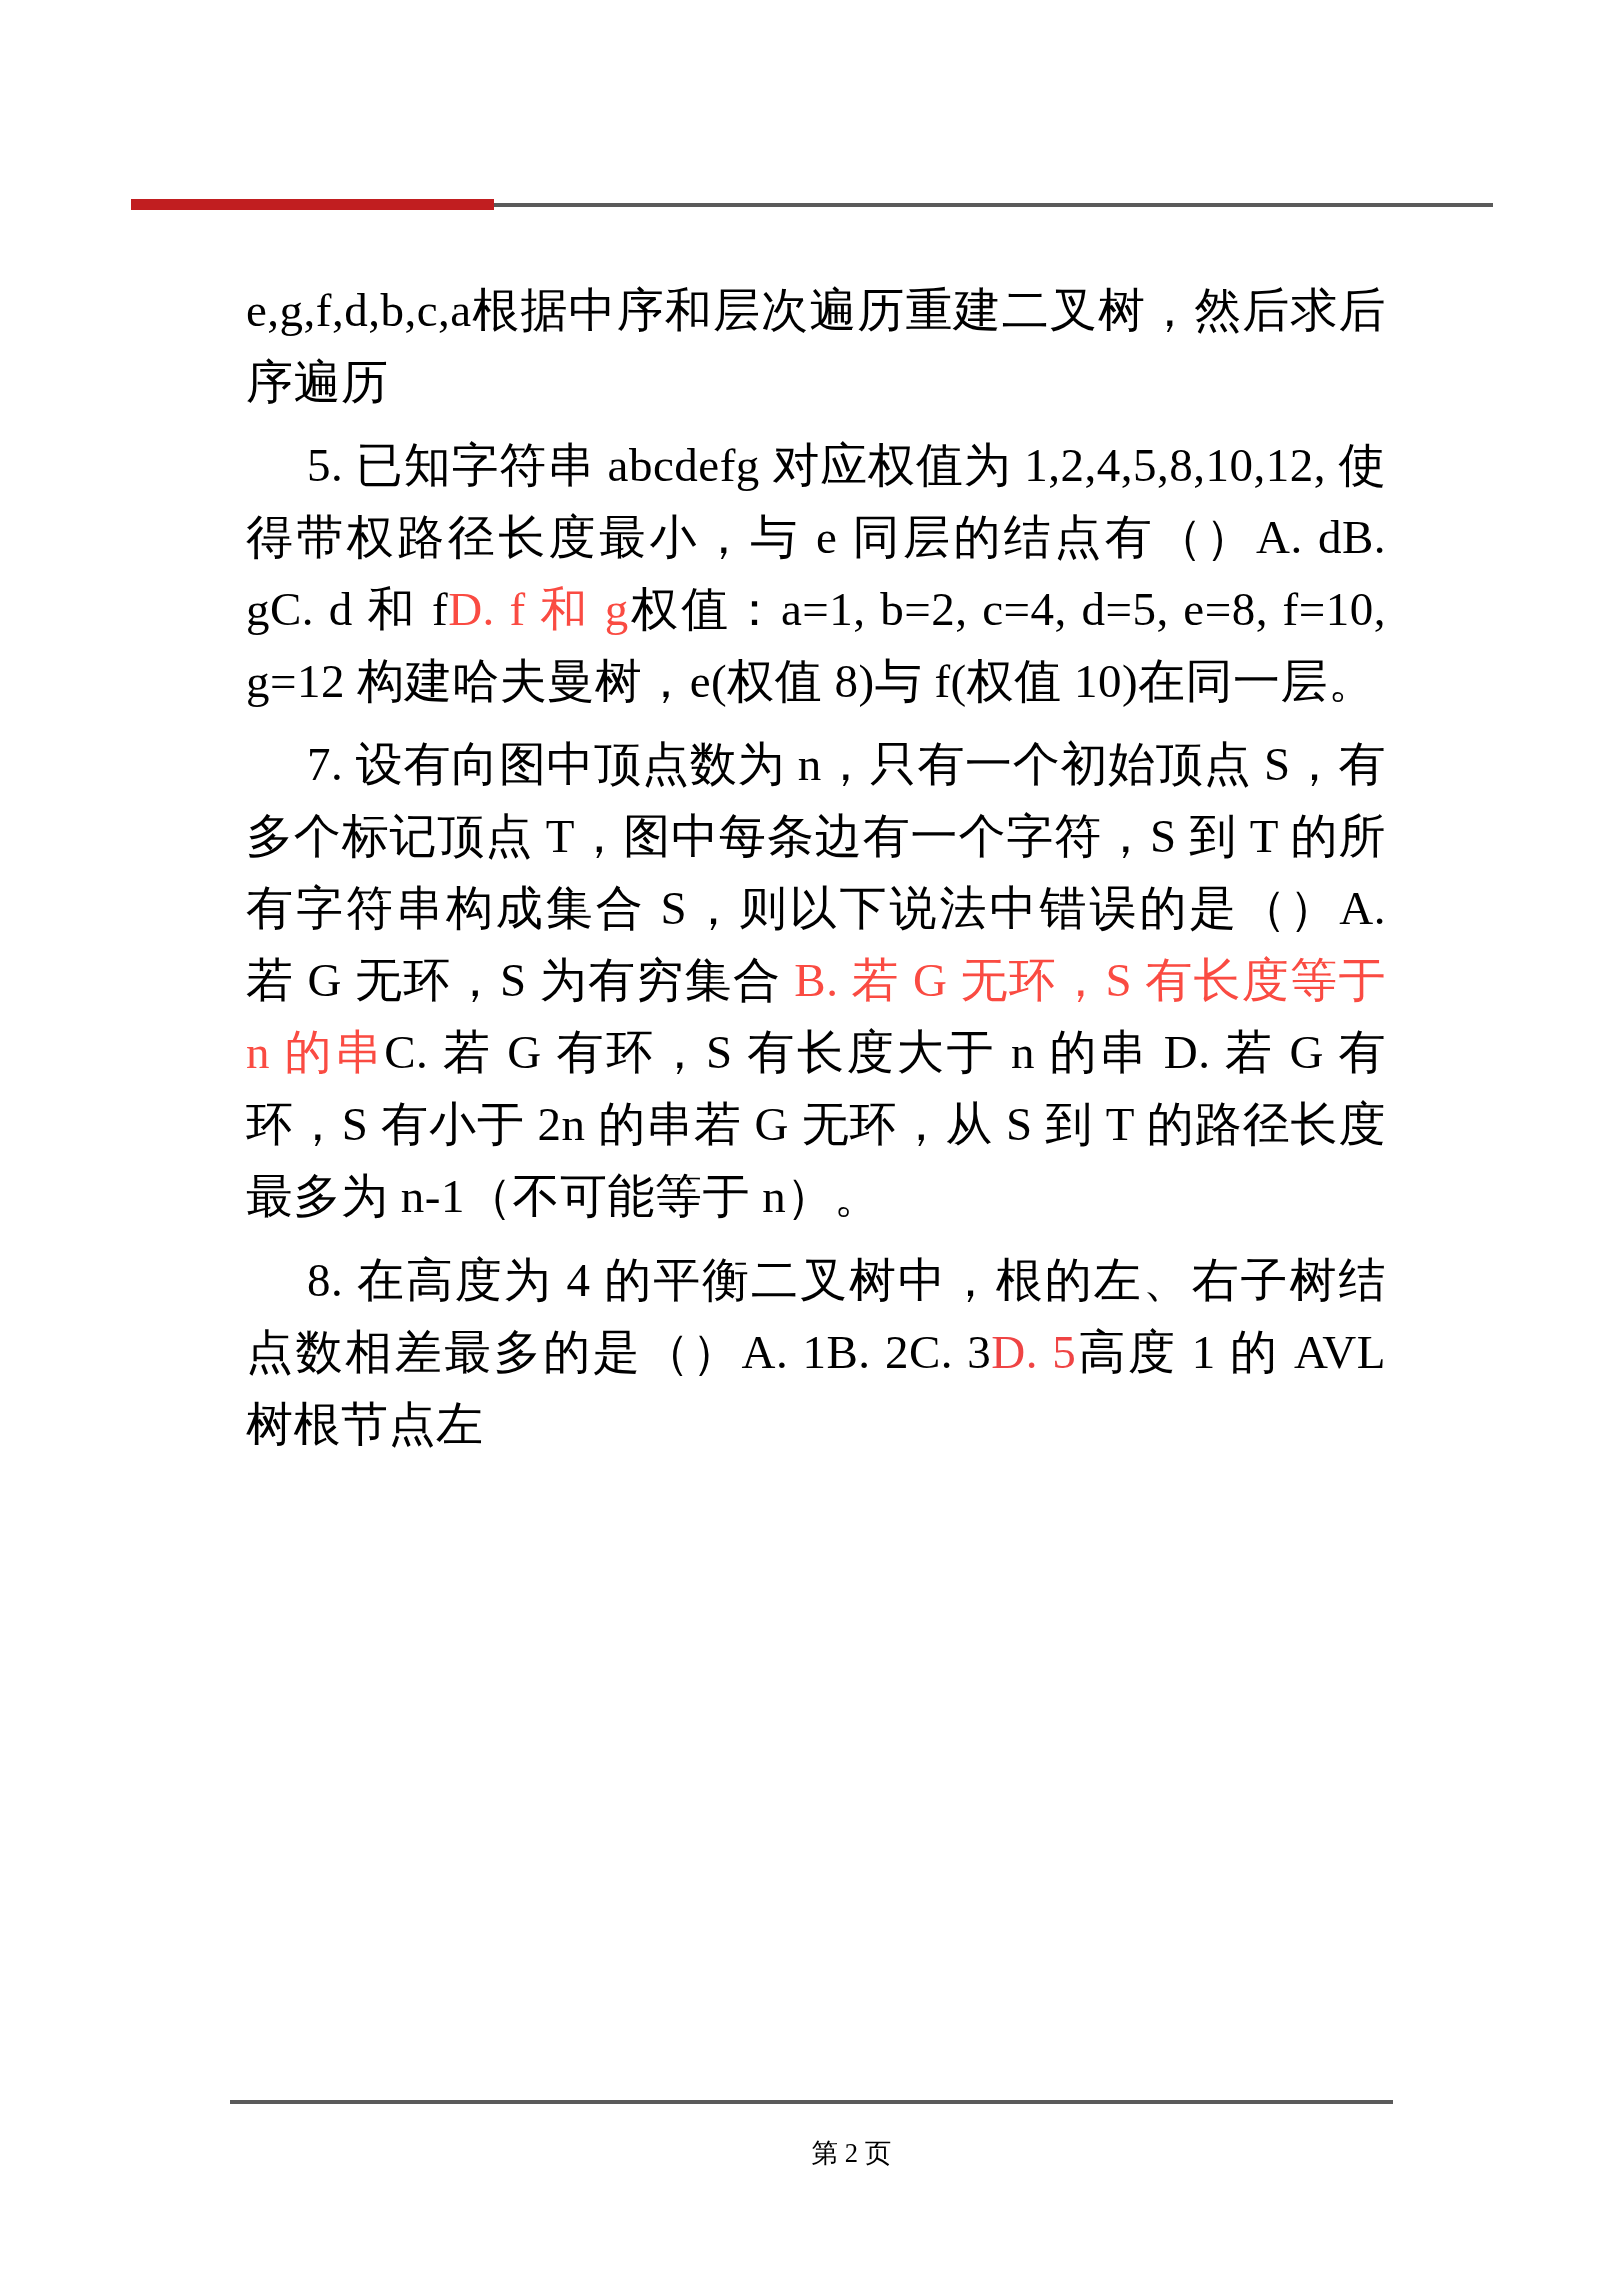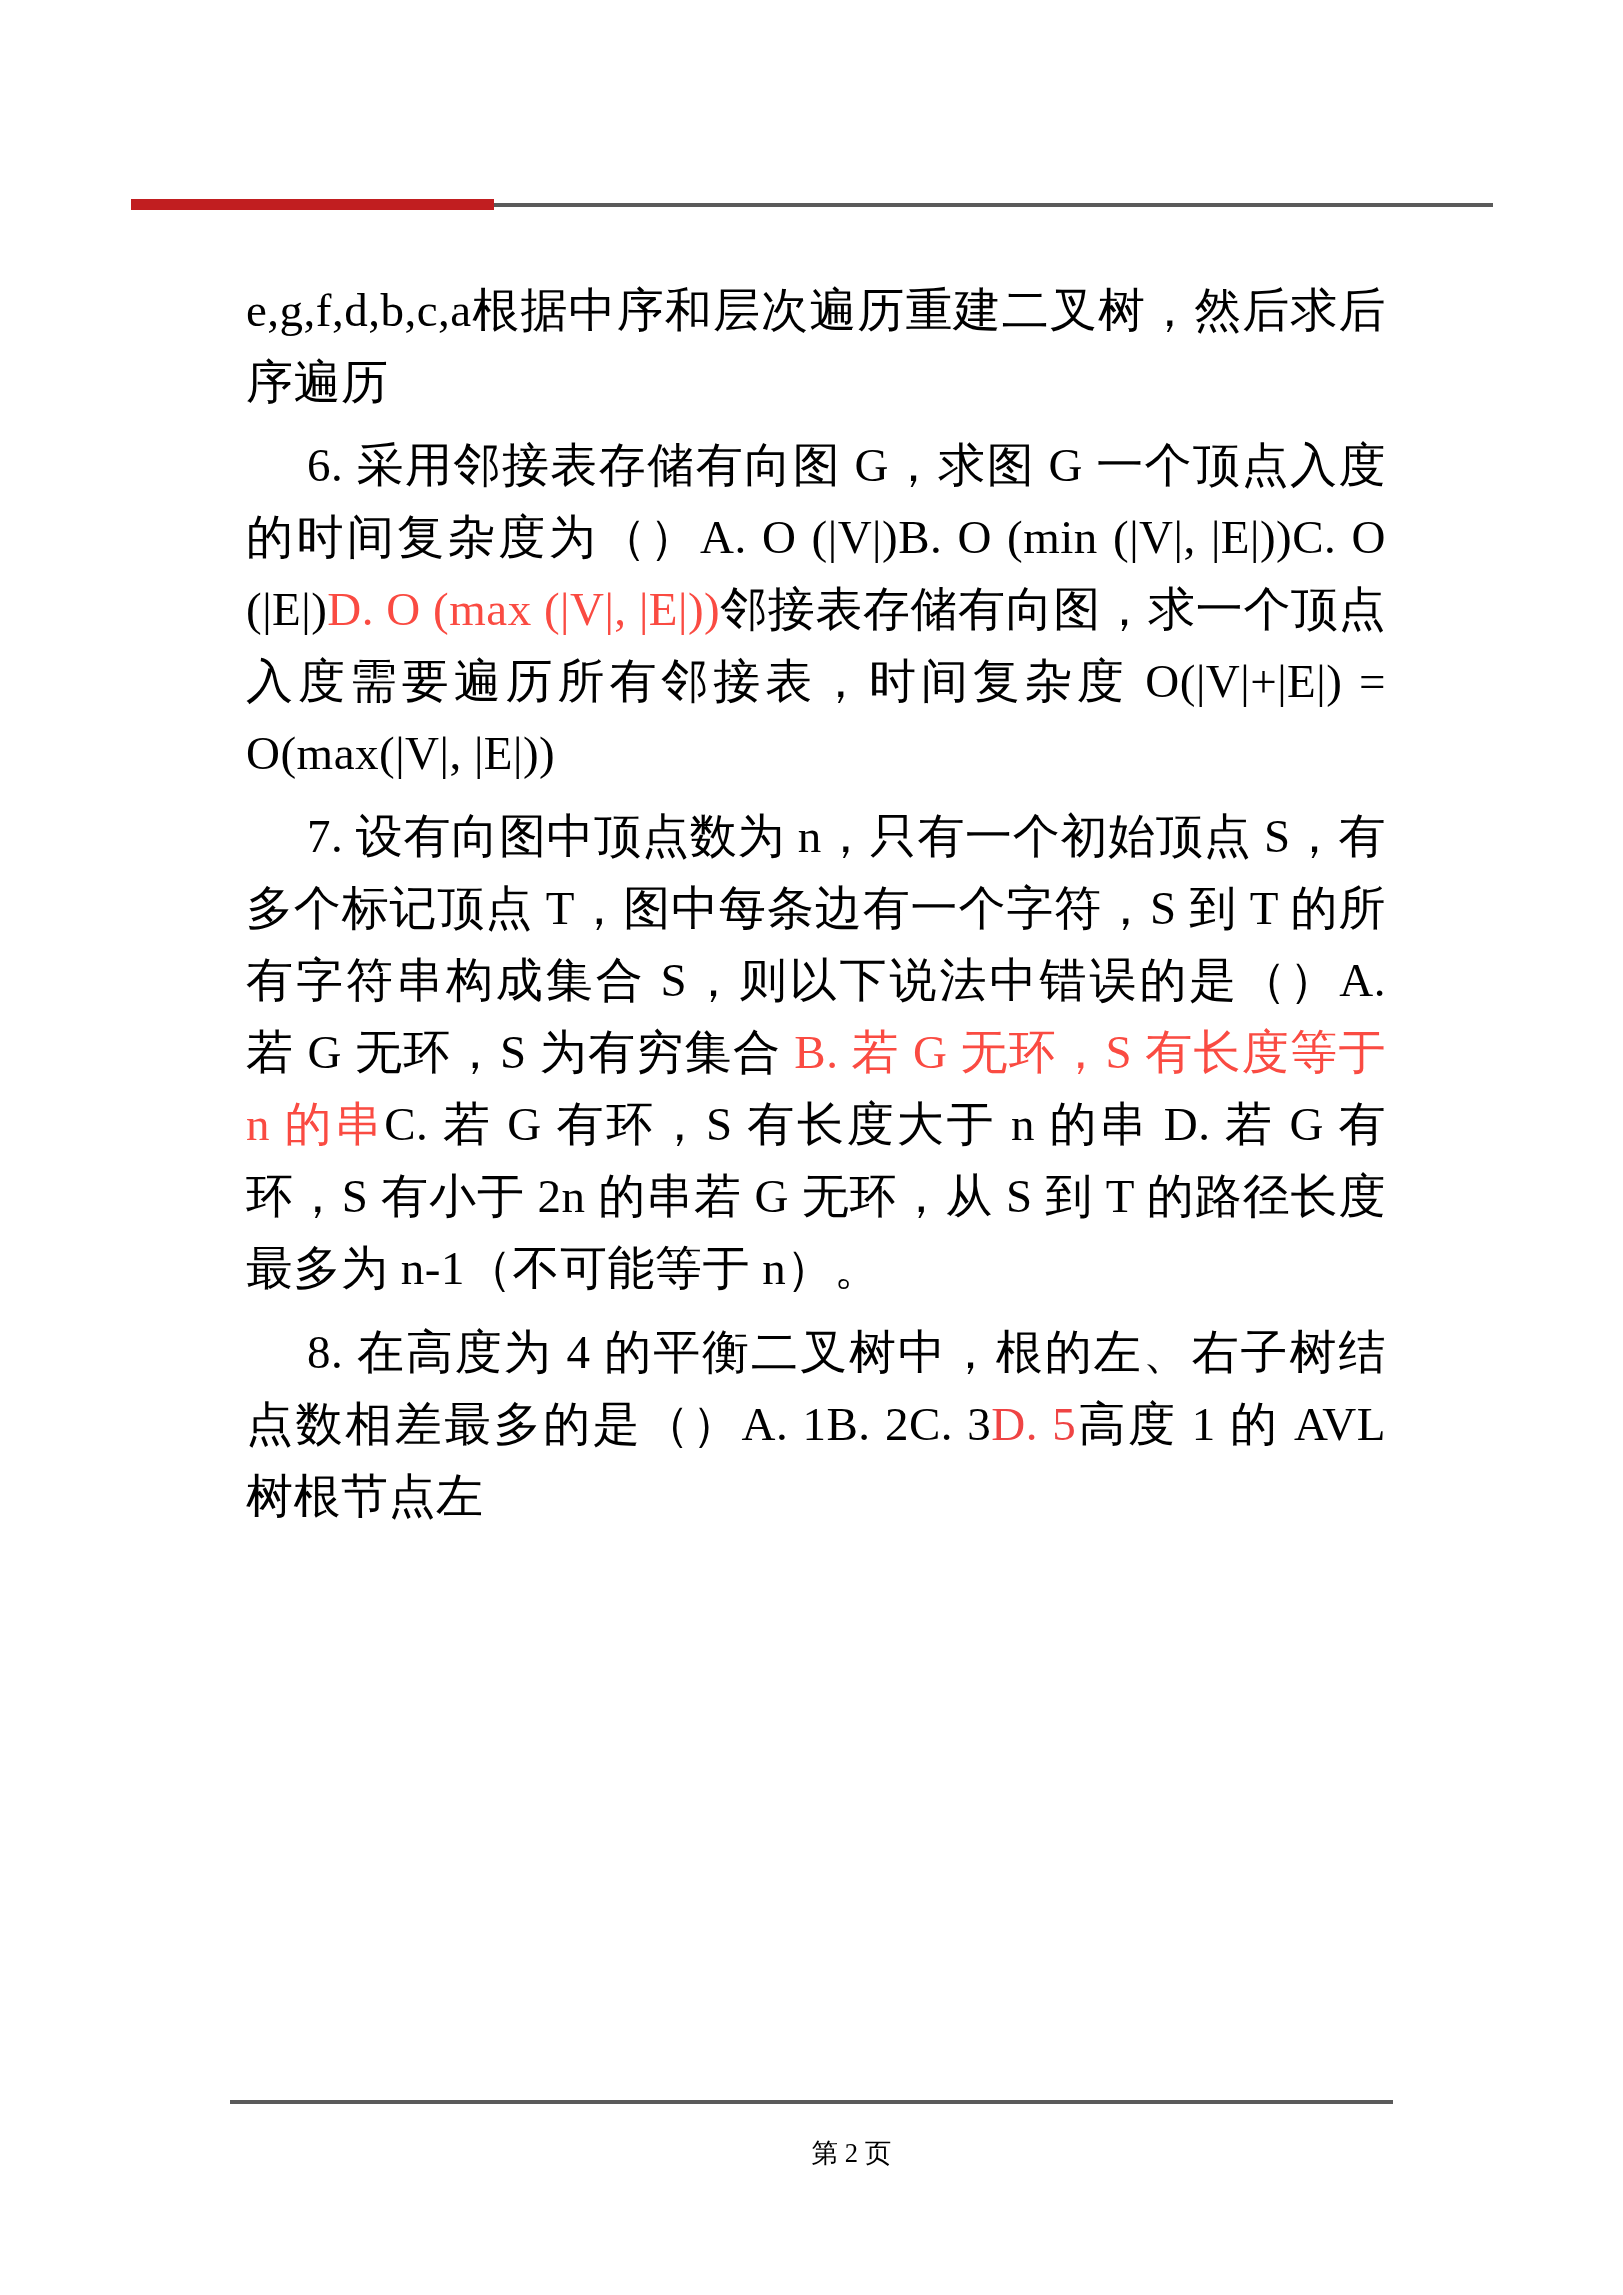--- a/index.html
+++ b/index.html
@@ -75,20 +75,20 @@
   }
 </style>
 </head>
 <body>
 
 <div class="accent-bar" style="background: rgb(193, 30, 32);"></div>
 <div class="header-rule" style="background: rgb(90, 90, 90);"></div>
 
 <div class="doc-body" id="doc-body">
     <p><span class="normal">e,g,f,d,b,c,a根据中序和层次遍历重建二叉树，然后求后序遍历</span></p>
-    <p class="indent"><span class="normal">6. 采用邻接表存储有向图 G，求图 G 一个顶点入度的时间复杂度为（）A. O (|V|)B. O (min (|V|, |E|))C. O (|E|)</span><span class="answer" style="color: rgb(250, 75, 66);">D. O (max (|V|, |E|))</span><span class="normal">邻接表存储有向图，求一个顶点入度需要遍历所有邻接表，时间复杂度 O(|V|+|E|) = O(max(|V|, |E|))</span></p>
+    <p class="indent"><span class="normal">5. 已知字符串 abcdefg 对应权值为 1,2,4,5,8,10,12, 使得带权路径长度最小，与 e 同层的结点有（）A. dB. gC. d 和 f</span><span class="answer" style="color: rgb(250, 75, 66);">D. f 和 g</span><span class="normal">权值：a=1, b=2, c=4, d=5, e=8, f=10, g=12 构建哈夫曼树，e(权值 8)与 f(权值 10)在同一层。</span></p>
     <p class="indent"><span class="normal">7. 设有向图中顶点数为 n，只有一个初始顶点 S，有多个标记顶点 T，图中每条边有一个字符，S 到 T 的所有字符串构成集合 S，则以下说法中错误的是（）A. 若 G 无环，S 为有穷集合 </span><span class="answer" style="color: rgb(250, 75, 66);">B. 若 G 无环，S 有长度等于 n 的串</span><span class="normal">C. 若 G 有环，S 有长度大于 n 的串 D. 若 G 有环，S 有小于 2n 的串若 G 无环，从 S 到 T 的路径长度最多为 n-1（不可能等于 n）。</span></p>
     <p class="indent"><span class="normal">8. 在高度为 4 的平衡二叉树中，根的左、右子树结点数相差最多的是（）A. 1B. 2C. 3</span><span class="answer" style="color: #ef4444;">D. 5</span><span class="normal">高度 1 的 AVL 树根节点左</span></p>
   </div>
 
 <div class="footer-rule" style="background: rgb(90, 90, 90);"></div>
 <div class="page-footer">第 2 页</div>
 
 
 </body></html>

